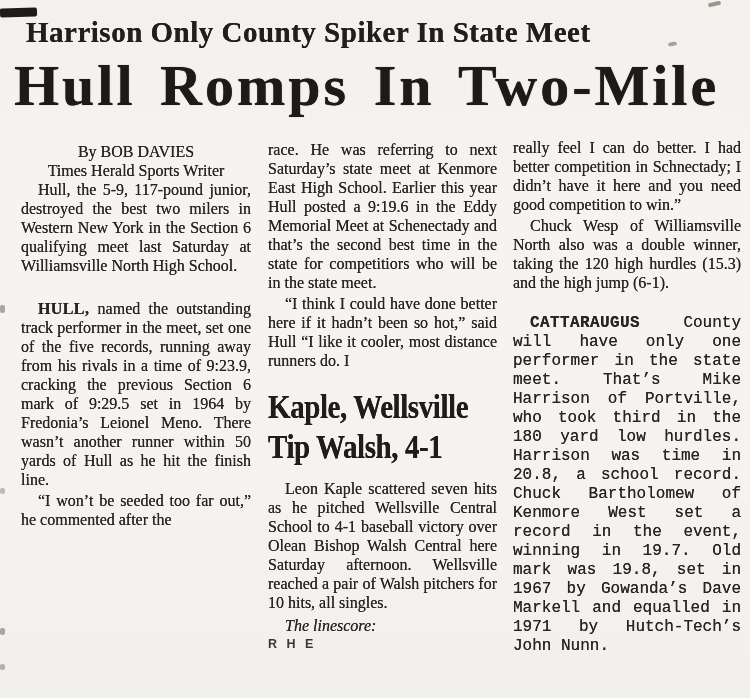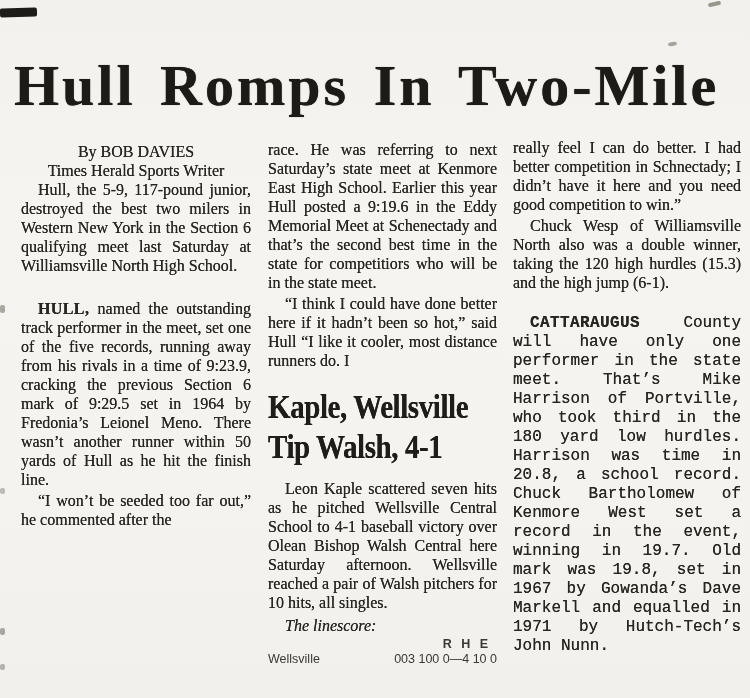--- a/index.html
+++ b/index.html
@@ -56,38 +56,39 @@
     transform:scaleX(.88);transform-origin:left center;
     white-space:nowrap;text-align:left;
   }
   .subhead-block{margin:17px 0 12px 0;}
   .linescore-label{margin-top:4px !important;font-style:italic;}
   .linescore{
     font-family:"Liberation Sans", sans-serif;
     font-size:12.5px;line-height:15px;color:#3b3833;
     margin-top:2px;text-shadow:none;text-align:left;
   }
-  .ls-head{text-align:right;font-weight:bold;letter-spacing:3px;padding-right:6px;}
+  .ls-head{font-weight:bold;letter-spacing:3px;padding-right:6px;}
   .ls-row{display:flex;justify-content:space-between;}
   .ls-team{white-space:pre;}
   .ls-score{white-space:pre;text-align:right;}
 </style>
 </head>
 <body>
 
 <div class="page">
 
   <div class="art art-tl"></div>
   <div class="art art-tr"></div>
   <div class="art art-dot"></div>
   <div class="art art-edge e1"></div>
   <div class="art art-edge e2"></div>
   <div class="art art-edge e3"></div>
   <div class="art art-edge e4"></div>
 
+  <div class="kicker">Harrison Only County Spiker In State Meet</div>
   <div class="headline">Hull Romps In Two-Mile</div>
 
   <div class="col col-1">
     <div class="byline">By BOB DAVIES</div>
     <div class="byline">Times Herald Sports Writer</div>
     <p class="ind">Hull, the 5-9, 117-pound junior, destroyed the best two milers in Western New York in the Section 6 qualifying meet last Saturday at Williamsville North High School.</p>
     <p class="ind gap-lg"><span class="lead">HULL,</span><span> named the outstanding track performer in the meet, set one of the five records, running away from his rivals in a time of 9:23.9, cracking the previous Section 6 mark of 9:29.5 set in 1964 by Fredonia’s Leionel Meno. There wasn’t another runner within 50 yards of Hull as he hit the finish line.</span></p>
     <p class="ind">“I won’t be seeded too far out,” he commented after the</p>
   </div>
 
@@ -95,24 +96,20 @@
     <p>race. He was referring to next Saturday’s state meet at Kenmore East High School. Earlier this year Hull posted a 9:19.6 in the Eddy Memorial Meet at Schenectady and that’s the second best time in the state for competitiors who will be in the state meet.</p>
     <p class="ind">“I think I could have done better here if it hadn’t been so hot,” said Hull “I like it cooler, most distance runners do. I</p>
     <div class="subhead-block">
       <div class="subhead">Kaple, Wellsville</div>
       <div class="subhead">Tip Walsh, 4-1</div>
     </div>
     <p class="ind">Leon Kaple scattered seven hits as he pitched Wellsville Central School to 4-1 baseball victory over Olean Bishop Walsh Central here Saturday afternoon. Wellsville reached a pair of Walsh pitchers for 10 hits, all singles.</p>
     <p class="ind linescore-label">The linescore:</p>
     <div class="linescore">
       <div class="ls-head">R H E</div>
-      <div class="ls-row">
-        <span class="ls-team">Wellsville</span>
-        <span class="ls-score">003 100 0—4 10 0</span>
-      </div>
     </div>
   </div>
 
   <div class="col col-3">
     <p>really feel I can do better. I had better competition in Schnectady; I didn’t have it here and you need good competition to win.”</p>
     <p class="ind">Chuck Wesp of Williamsville North also was a double winner, taking the 120 high hurdles (15.3) and the high jump (6-1).</p>
     <p class="ind gap-xl"><span class="lead">CATTARAUGUS</span><span> County will have only one performer in the state meet. That’s Mike Harrison of Portville, who took third in the 180 yard low hurdles. Harrison was time in 20.8, a school record. Chuck Bartholomew of Kenmore West set a record in the event, winning in 19.7. Old mark was 19.8, set in 1967 by Gowanda’s Dave Markell and equalled in 1971 by Hutch-Tech’s John Nunn.</span></p>
   </div>
 
 </div>

